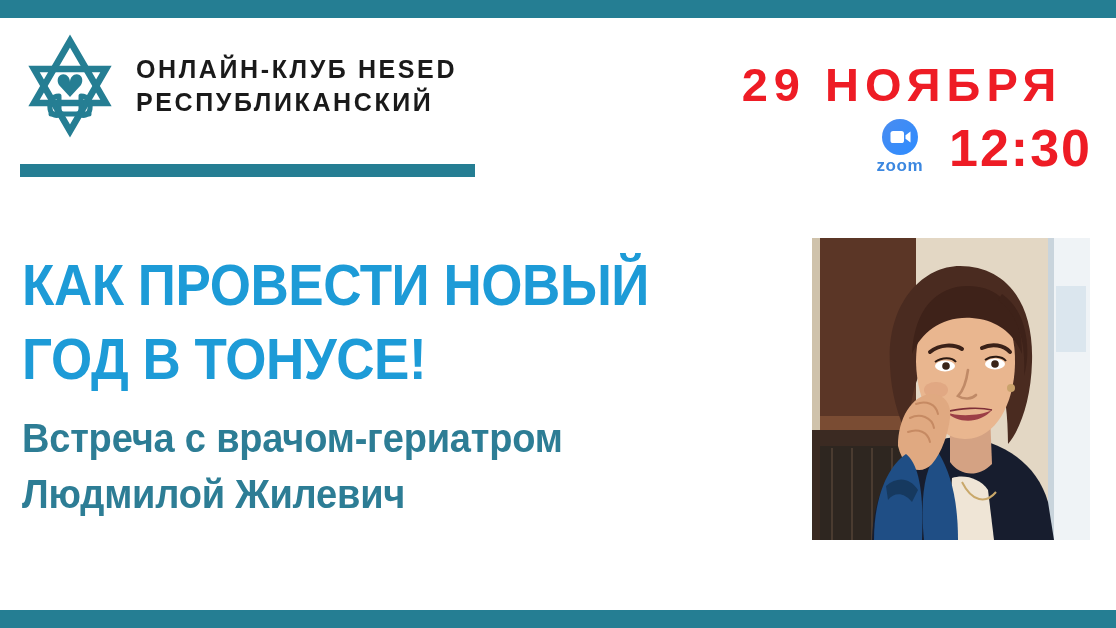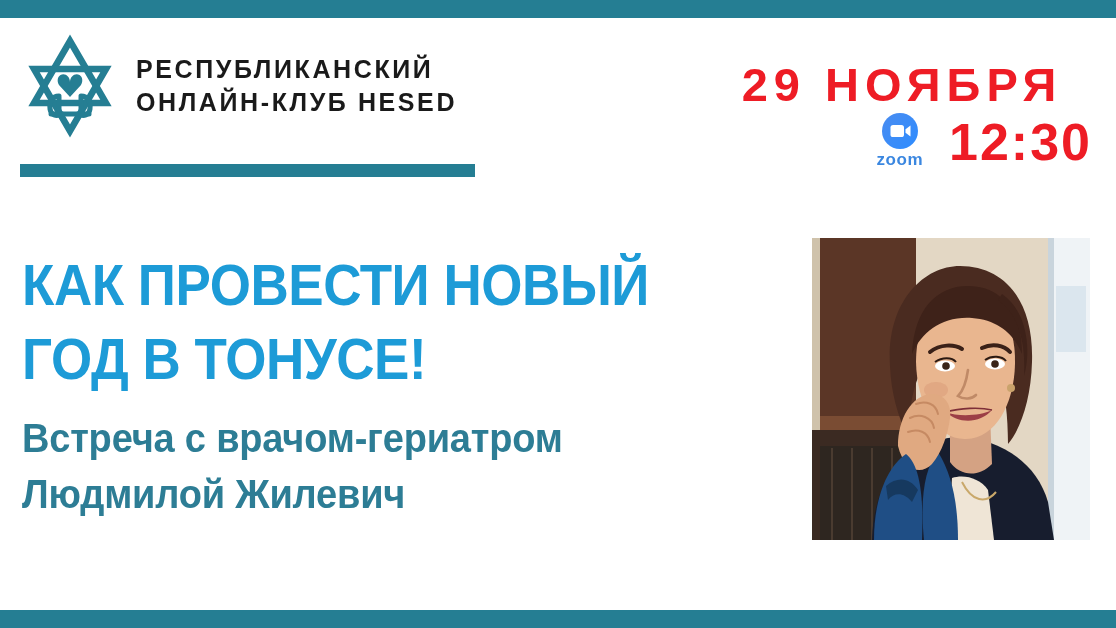--- a/index.html
+++ b/index.html
@@ -75,20 +75,21 @@
     font-weight: bold;
     font-size: 47px;
     line-height: 54px;
     letter-spacing: 6px;
     white-space: nowrap;
   }
   .time-row {
     display: flex;
     align-items: center;
     justify-content: flex-end;
+    margin-top: 6px;
   }
   .zoom-logo {
     display: flex;
     flex-direction: column;
     align-items: center;
     margin-right: 26px;
     margin-bottom: 2px;
   }
   .zoom-badge {
     width: 38px; height: 38px;
@@ -178,22 +179,22 @@
         <g fill="none" stroke="#257E93" stroke-width="5" stroke-linecap="round">
           <path d="M41,62 C 34,62 31,68 32,75 C 33,81 38,83 44,80"></path>
           <path d="M63,62 C 70,62 73,68 72,75 C 71,81 66,83 60,80"></path>
           <path d="M41,64 L 41,78"></path>
           <path d="M63,64 L 63,78"></path>
         </g>
         <path d="M33,80 L 71,80" stroke="#257E93" stroke-width="5" stroke-linecap="round" fill="none"></path>
       </svg>
     </span>
     <div class="logo-text">
+      <span class="logo-line">ОНЛАЙН-КЛУБ HESED</span>
       <span class="logo-line">РЕСПУБЛИКАНСКИЙ</span>
-      <span class="logo-line">ОНЛАЙН-КЛУБ HESED</span>
     </div>
   </div>
 
   <div class="divider"></div>
 
   <div class="date-time">
     <div class="date-line">29 НОЯБРЯ</div>
     <div class="time-row">
       <div class="zoom-logo">
         <span class="zoom-badge">

